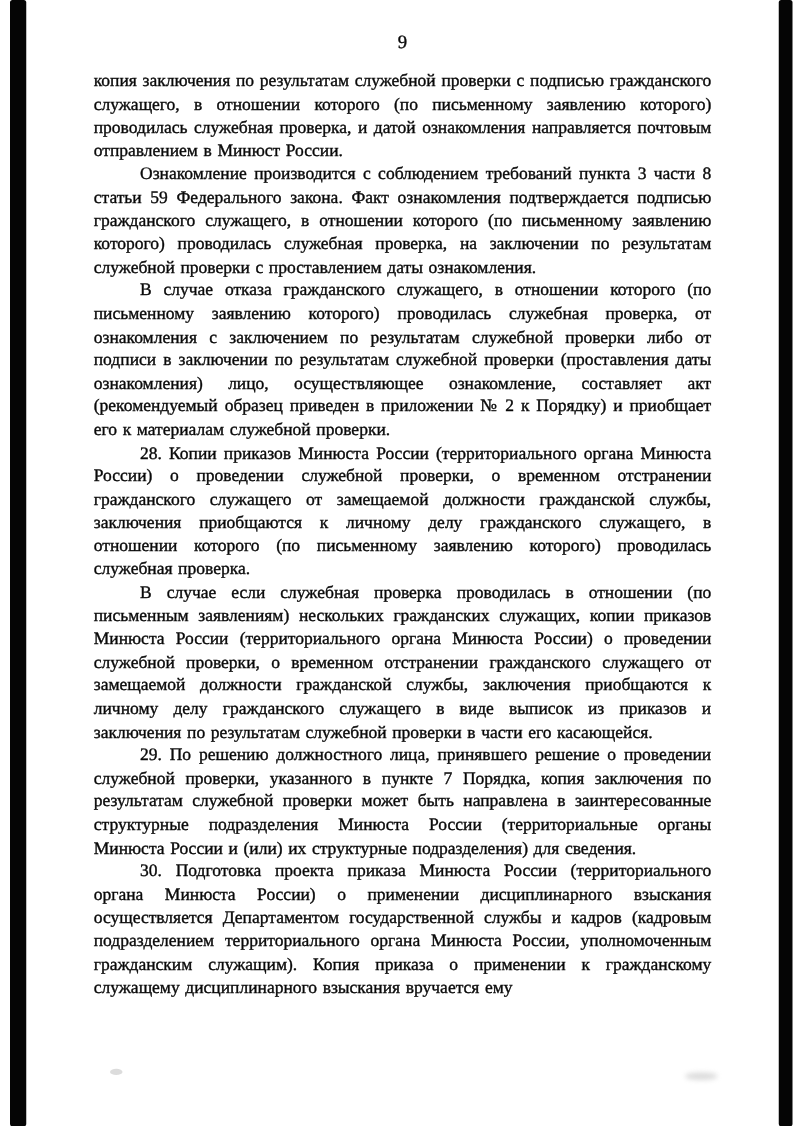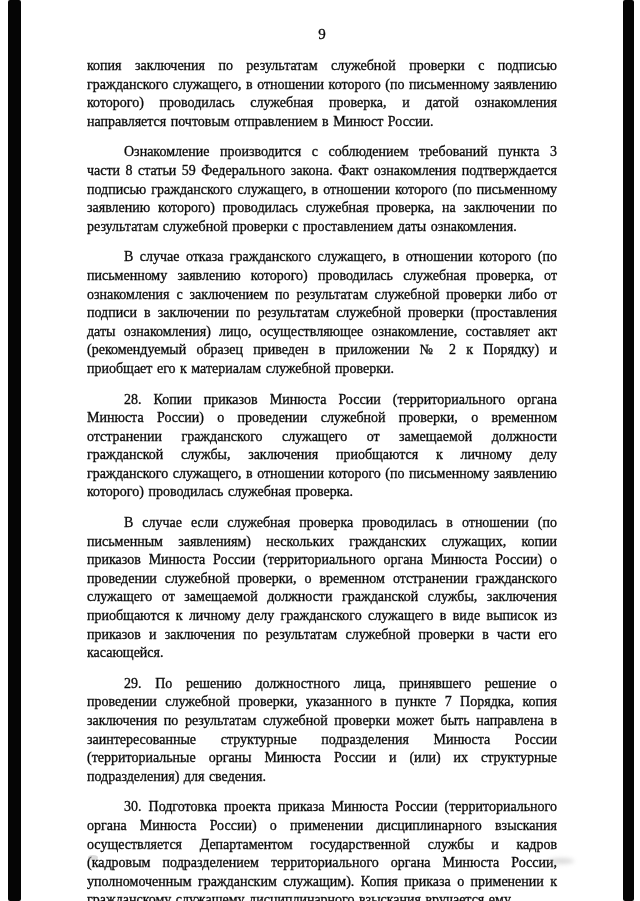--- a/index.html
+++ b/index.html
@@ -32,21 +32,21 @@
     width: 494px;
     top: 26px;
   }
   .page-number {
     text-align: center;
     font-size: 15px;
     margin: 0 0 14px 0;
     -webkit-text-stroke: 0.3px #0a0a0a;
   }
   .para {
-    margin: 12px;
+    margin: 0;
     font-size: 14px;
     line-height: 18.6px;
     text-align: justify;
     -webkit-text-stroke: 0.3px #0a0a0a;
     word-spacing: 1px;
   }
   .para.indent { text-indent: 37px; }
 
   
   .scan-artifact {

